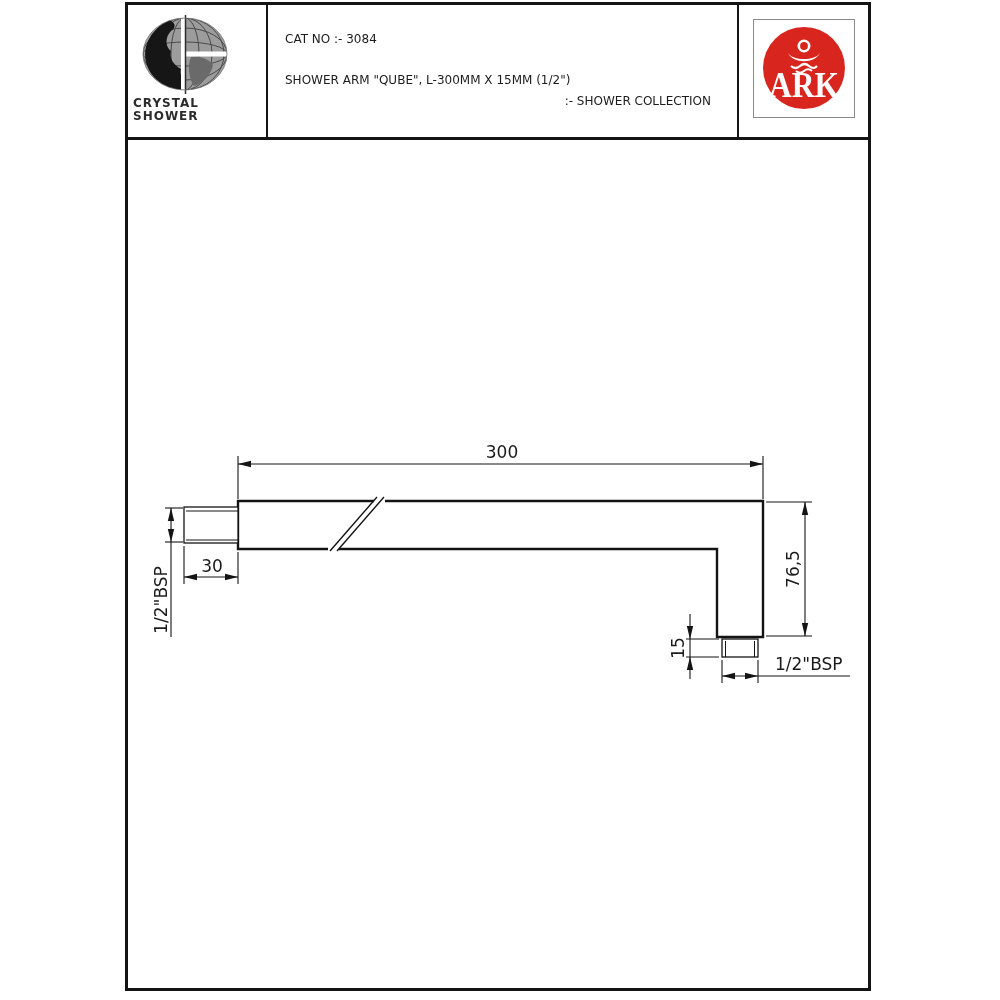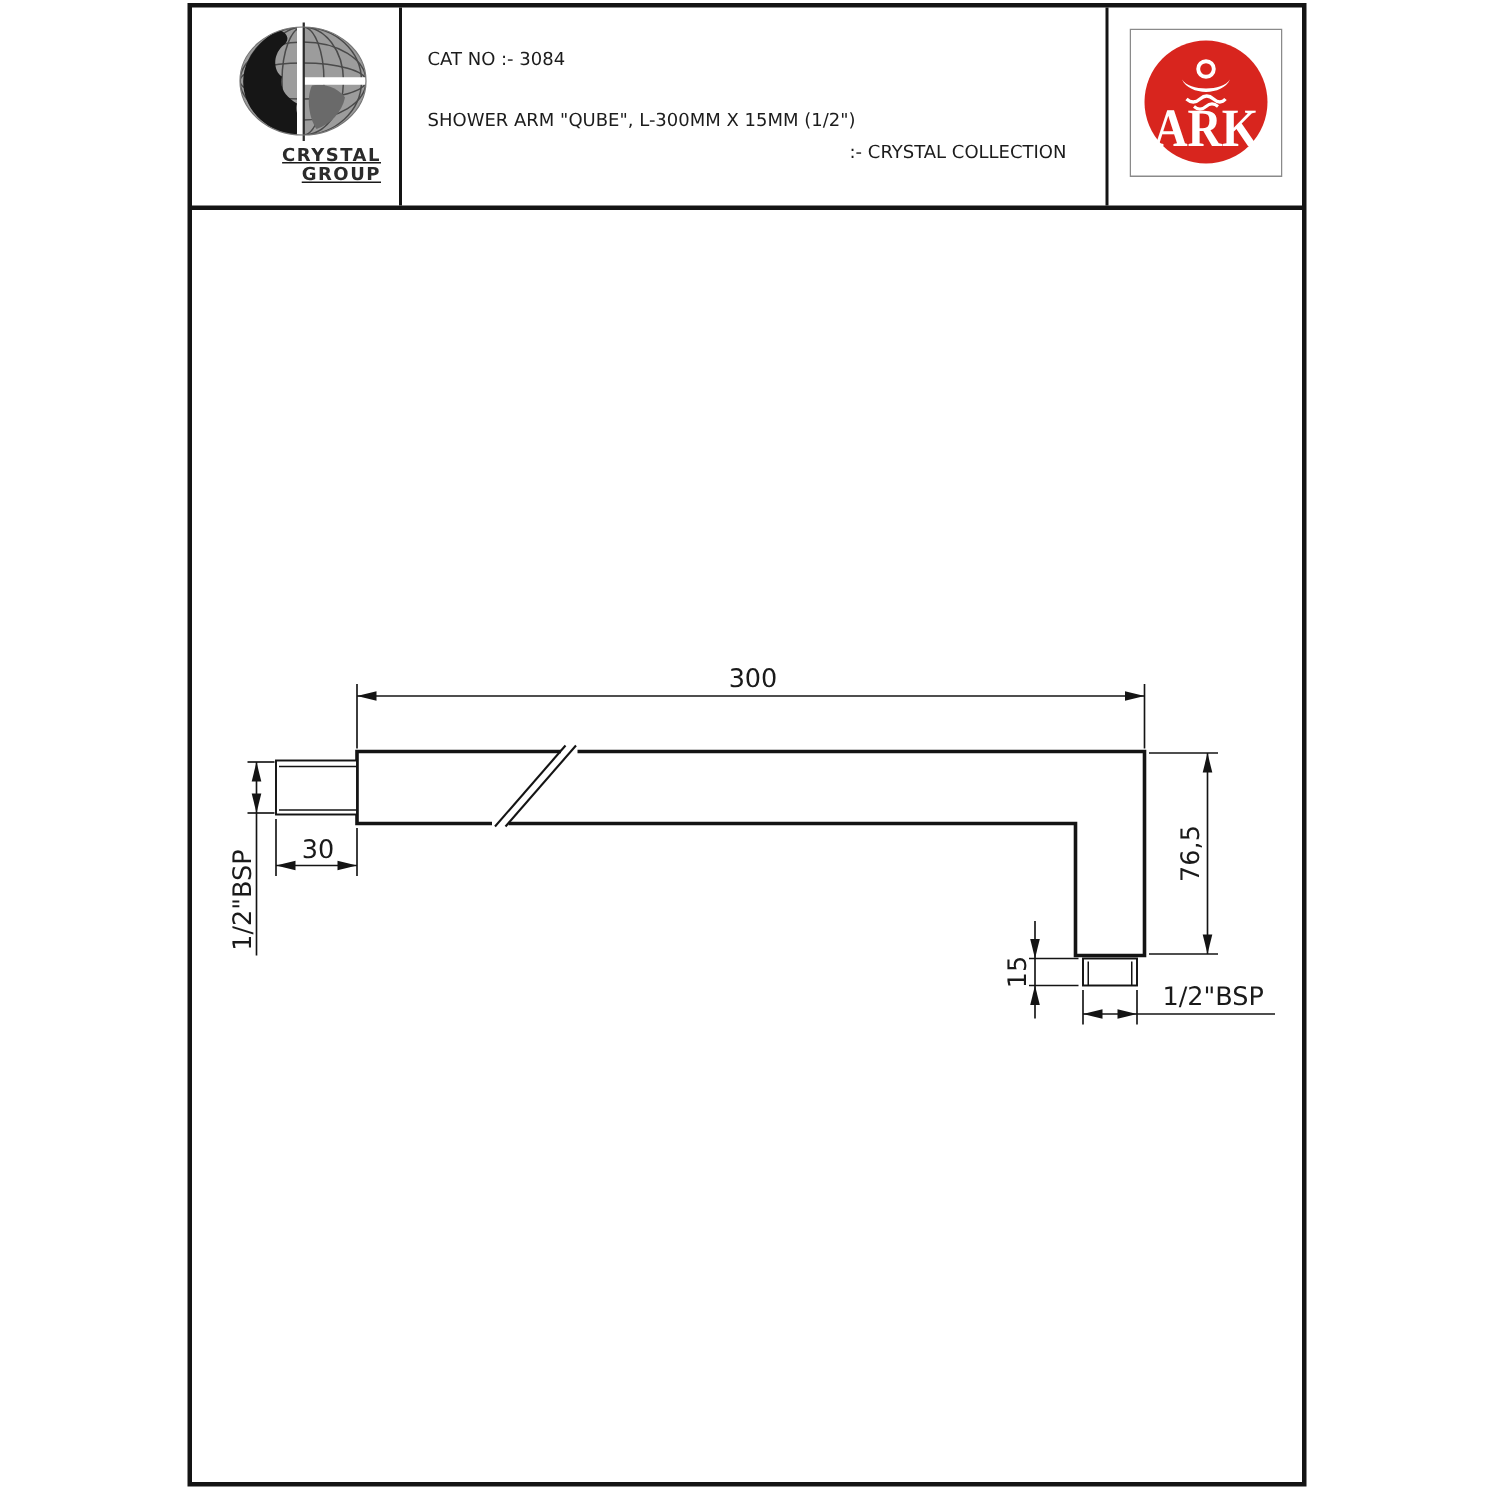--- a/index.html
+++ b/index.html
@@ -14,21 +14,21 @@
   #header-sep{left:0;top:132px;width:740px;height:3px;background:#141414;}
   .vdiv{top:0;width:2px;height:132px;background:#141414;}
   #vdiv1{left:138px;}
   #vdiv2{left:609px;}
   
   .hdr-txt{font-size:12px;line-height:20px;color:#1c1c1c;white-space:nowrap;}
   #cat-no{left:285px;top:29px;}
   #title-line1{left:285px;top:70px;}
   #title-line2{left:285px;top:91px;width:426px;text-align:right;}
   
-  #crystal{left:150px;top:13px;width:104px;text-align:right;text-decoration:underline;}
+  #crystal{left:133px;top:13px;width:104px;text-align:left;}
   #crystal .cg-name{font-size:12px;font-weight:bold;letter-spacing:1px;
     line-height:13px;color:#2b2b2b;}
   
   #ark-box{left:753px;top:19px;width:102px;height:128px;}
   svg{display:block;}
   #drawing{left:0;top:0;pointer-events:none;}
   .dimtxt{font-size:17px;fill:#1a1a1a;}
 </style>
 </head>
 <body>
@@ -57,26 +57,26 @@
     <path clip-path="url(#globeclip)" fill="#6a6a6a" d="M52,44 C60,42 70,46 74,52 C72,62 64,70 55,73 C50,66 48,52 52,44 Z"></path>
     <path clip-path="url(#globeclip)" fill="#161616" d="M30,7 C20,12 10,22 7,34 C4,47 9,59 18,67 C26,74 36,78 43,76 C46,68 40,63 42,56 C35,52 30,46 32,38 C26,34 26,24 32,18 C38,14 36,9 30,7 Z"></path>
     <g clip-path="url(#globeclip)" fill="#ffffff">
       <rect x="42" y="4" width="4.5" height="75"></rect>
       <rect x="46" y="38.5" width="42" height="5"></rect>
     </g>
     <line x1="46.5" y1="2" x2="46.5" y2="81" stroke="#2c2c2c" stroke-width="1.5"></line>
     <ellipse cx="46" cy="41" rx="42" ry="36" fill="none" stroke="#777777" stroke-width="0.8"></ellipse>
   </svg>
   <div class="cg-name">CRYSTAL</div>
-  <div class="cg-name">GROUP</div>
+  <div class="cg-name">SHOWER</div>
 </div>
 
 <div id="cat-no" class="abs hdr-txt">CAT NO :- 3084</div>
 <div id="title-line1" class="abs hdr-txt">SHOWER ARM "QUBE", L-300MM X 15MM (1/2")</div>
-<div id="title-line2" class="abs hdr-txt">:- CRYSTAL COLLECTION</div>
+<div id="title-line2" class="abs hdr-txt">:- SHOWER COLLECTION</div>
 
 <div id="ark-box" class="abs">
   <svg width="102" height="99" viewBox="0 0 102 99">
     <rect x="0.5" y="0.5" width="101" height="98" fill="#ffffff" stroke="#8a8a8a"></rect>
     <circle cx="51" cy="49" r="41" fill="#d8251e"></circle>
     <g>
       <circle cx="51" cy="27" r="5.2" fill="none" stroke="#ffffff" stroke-width="2.6"></circle>
       <path d="M35,34 C40,42 62,42 67,34 C62,45 40,45 35,34 Z" fill="#ffffff"></path>
       <path d="M38,47 q4.5,4 9,0 q4.5,-4 9,0 q4.5,4 8,0" stroke="#ffffff" stroke-width="2.2" fill="none"></path>
       <path d="M43,52 q4,3.5 8,0 q4,-3.5 8,0" stroke="#ffffff" stroke-width="2" fill="none"></path>

